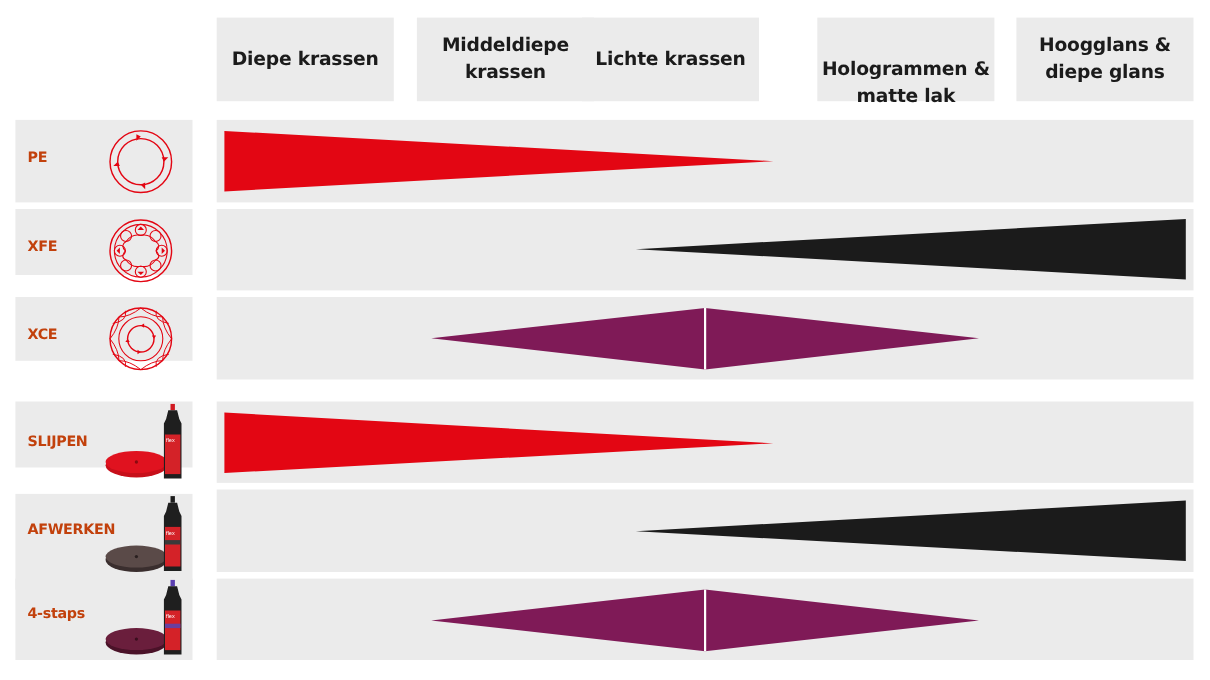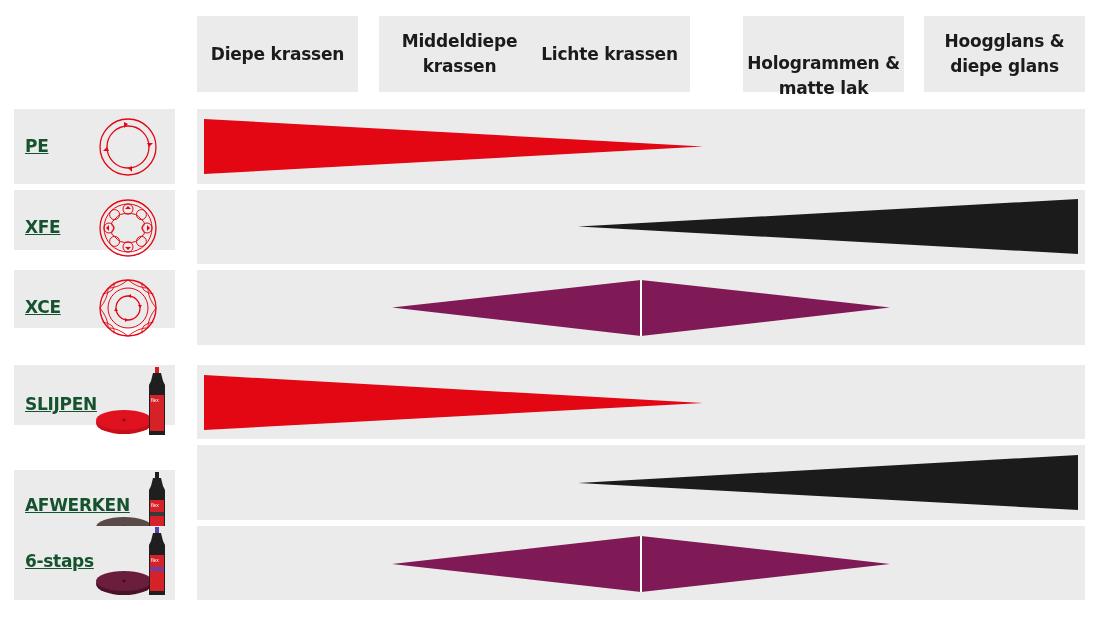--- a/index.html
+++ b/index.html
@@ -11,23 +11,22 @@
     background: #ebebeb;
     display: flex; align-items: center; justify-content: center; text-align: center;
     font-weight: bold; font-size: 17px; line-height: 25px; letter-spacing: -0.2px;
     padding: 0 4px;
   }
 
   .lbl-cell {
     position: absolute; left: 14px; width: 161px; background: #ebebeb;
   }
   .lbl-text {
-    position: absolute; left: 11px; font-weight: bold; font-size: 17px; letter-spacing: -0.3px;
-    color: #14532d;
-    text-decoration: underline;
+    position: absolute; left: 11px; font-weight: bold; font-size: 13px; letter-spacing: -0.3px;
+    color: #c2410c;
   }
   .mode-icon { position: absolute; left: 84px; top: 8px; width: 60px; height: 60px; }
 
   .prod-pad { position: absolute; }
   .prod-bottle { position: absolute; }
 
   .row-cell {
     position: absolute; left: 197px; width: 888px; background: #ebebeb;
   }
   .row-cell svg { position: absolute; left: 0; top: 0; }
@@ -132,21 +131,21 @@
     <rect x="4" y="28" width="14" height="36" fill="#d42228"></rect>
     <text x="5" y="35" font-size="5" fill="#fff" font-family="Liberation Sans, sans-serif">flex</text>
   </svg>
 </div>
 <div class="row-cell" style="top:365px;height:74px">
   <svg width="888" height="74" viewBox="0 0 888 74">
     <polygon points="7,10 506,38 7,65" fill="#e30613"></polygon>
   </svg>
 </div>
 
-<div class="lbl-cell" style="top:470px;height:87px">
+<div class="lbl-cell" style="top:449px;height:87px">
   <span class="lbl-text" style="top:25px">AFWERKEN</span>
   <svg class="prod-pad" style="left:80px;top:44px" width="60" height="28" viewBox="0 0 60 28">
     <ellipse cx="30" cy="16" rx="28" ry="11" fill="#3a2e2e"></ellipse>
     <ellipse cx="30" cy="13" rx="28" ry="10" fill="#5a4a48"></ellipse>
     <circle cx="30" cy="13" r="1.5" fill="#2a2020"></circle>
   </svg>
   <svg class="prod-bottle" style="left:132px;top:2px" width="22" height="70" viewBox="0 0 22 70">
     <rect x="9" y="0" width="4" height="6" fill="#1c1c1c"></rect>
     <path d="M7,6 L15,6 L17,14 L19,18 L19,68 L3,68 L3,18 L5,14 Z" fill="#1f1f1f"></path>
     <rect x="4" y="28" width="14" height="36" fill="#d42228"></rect>
@@ -154,21 +153,21 @@
     <text x="5" y="35" font-size="5" fill="#fff" font-family="Liberation Sans, sans-serif">flex</text>
   </svg>
 </div>
 <div class="row-cell" style="top:445px;height:75px">
   <svg width="888" height="75" viewBox="0 0 888 75">
     <polygon points="381,38 881,10 881,65" fill="#1b1b1b"></polygon>
   </svg>
 </div>
 
 <div class="lbl-cell" style="top:526px;height:74px">
-  <span class="lbl-text" style="top:25px">6-staps</span>
+  <span class="lbl-text" style="top:25px">4-staps</span>
   <svg class="prod-pad" style="left:80px;top:42px" width="60" height="28" viewBox="0 0 60 28">
     <ellipse cx="30" cy="16" rx="28" ry="11" fill="#4a1228"></ellipse>
     <ellipse cx="30" cy="13" rx="28" ry="10" fill="#6a1e3c"></ellipse>
     <circle cx="30" cy="13" r="1.5" fill="#3a0e1e"></circle>
   </svg>
   <svg class="prod-bottle" style="left:132px;top:1px" width="22" height="70" viewBox="0 0 22 70">
     <rect x="9" y="0" width="4" height="6" fill="#5a3fb0"></rect>
     <path d="M7,6 L15,6 L17,14 L19,18 L19,68 L3,68 L3,18 L5,14 Z" fill="#1f1f1f"></path>
     <rect x="4" y="28" width="14" height="36" fill="#d42228"></rect>
     <rect x="4" y="40" width="14" height="4" fill="#6a3fa0"></rect>

